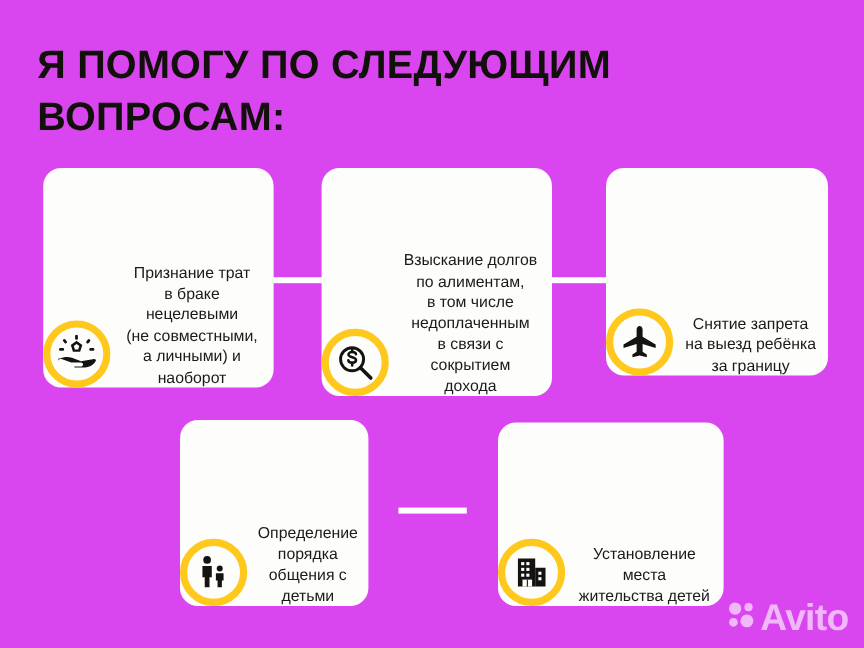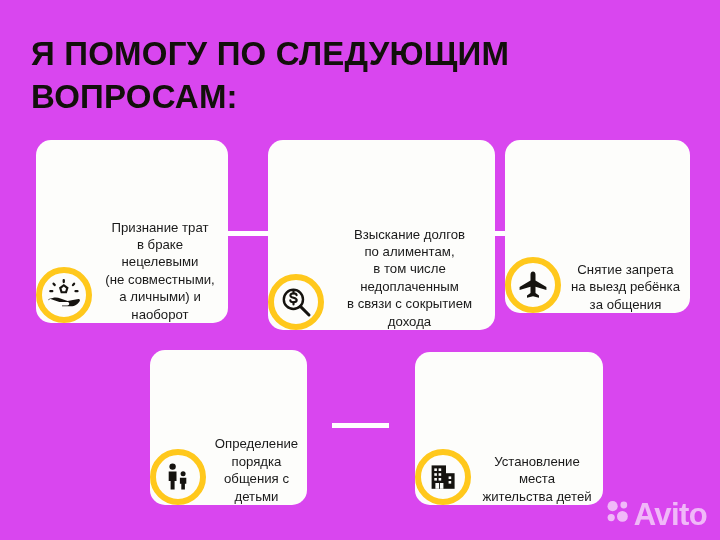--- a/index.html
+++ b/index.html
@@ -51,21 +51,21 @@
   .card {
     position: absolute;
     background: #FDFDFB;
     border-radius: 15px;
     box-sizing: border-box;
     display: flex;
     flex-direction: row;
     align-items: flex-end;
   }
   #card-0 { left: 36px;  top: 140px; width: 192px; height: 183px; padding-top: 17px; }
-  #card-1 { left: 268px; top: 140px; width: 227px; height: 190px; padding-top: 17px; }
+  #card-1 { left: 268px; top: 140px; width: 192px; height: 190px; padding-top: 17px; }
   #card-2 { left: 505px; top: 140px; width: 185px; height: 173px; padding-top: 20px; }
   #card-3 { left: 150px; top: 350px; width: 157px; height: 155px; padding-top: 19px; }
   #card-4 { left: 385px; top: 352px; width: 188px; height: 153px; padding-top: 19px; margin-left: 30px; }
 
   
   .icon-ring {
     width: 56px;
     height: 56px;
     border-radius: 50%;
     border: 6px solid #FFC81C;
@@ -93,21 +93,21 @@
   }
   #card-3 .card-text, #card-4 .card-text { margin-top: 16px; }
   #card-2 .card-text { margin-top: 14px; }
 
   
   #watermark {
     position: absolute;
     right: 13px;
     bottom: 10px;
     display: flex;
-    align-items: flex-start;
+    align-items: flex-end;
     opacity: 0.62;
   }
   #watermark .wm-text {
     font-size: 31px;
     font-weight: 700;
     color: #FFFFFF;
     letter-spacing: -0.6px;
     line-height: 31px;
     margin-left: 3px;
   }
@@ -171,21 +171,21 @@
   </div>
 
   <div class="card" id="card-2">
     <div class="icon-ring">
       <svg width="30" height="30" viewBox="0 0 30 30" aria-hidden="true">
         <path fill="#15130F" d="M15.0 1.6 C16.4 1.6 17.5 2.9 17.5 4.6 L17.5 10.6 L28.4 17.0 L28.4 19.9 L17.5 16.7 L17.5 23.1 L21.0 25.5 L21.0 27.8 L15.0 26.2 L9.0 27.8 L9.0 25.5 L12.5 23.1 L12.5 16.7 L1.6 19.9 L1.6 17.0 L12.5 10.6 L12.5 4.6 C12.5 2.9 13.6 1.6 15.0 1.6 Z"></path>
       </svg>
     </div>
     <div class="card-text">Снятие запрета
 на выезд ребёнка
-за общения</div>
+за границу</div>
   </div>
 
   <div class="card" id="card-3">
     <div class="icon-ring">
       <svg width="30" height="30" viewBox="0 0 30 30" aria-hidden="true">
         <g fill="#15130F">
 
           <circle cx="9.6" cy="4.6" r="3.2"></circle>
           <path d="M5.7 9.6 L13.5 9.6 L13.5 19.0 L11.6 19.0 L11.6 27.4 L7.6 27.4 L7.6 19.0 L5.7 19.0 Z"></path>
 

